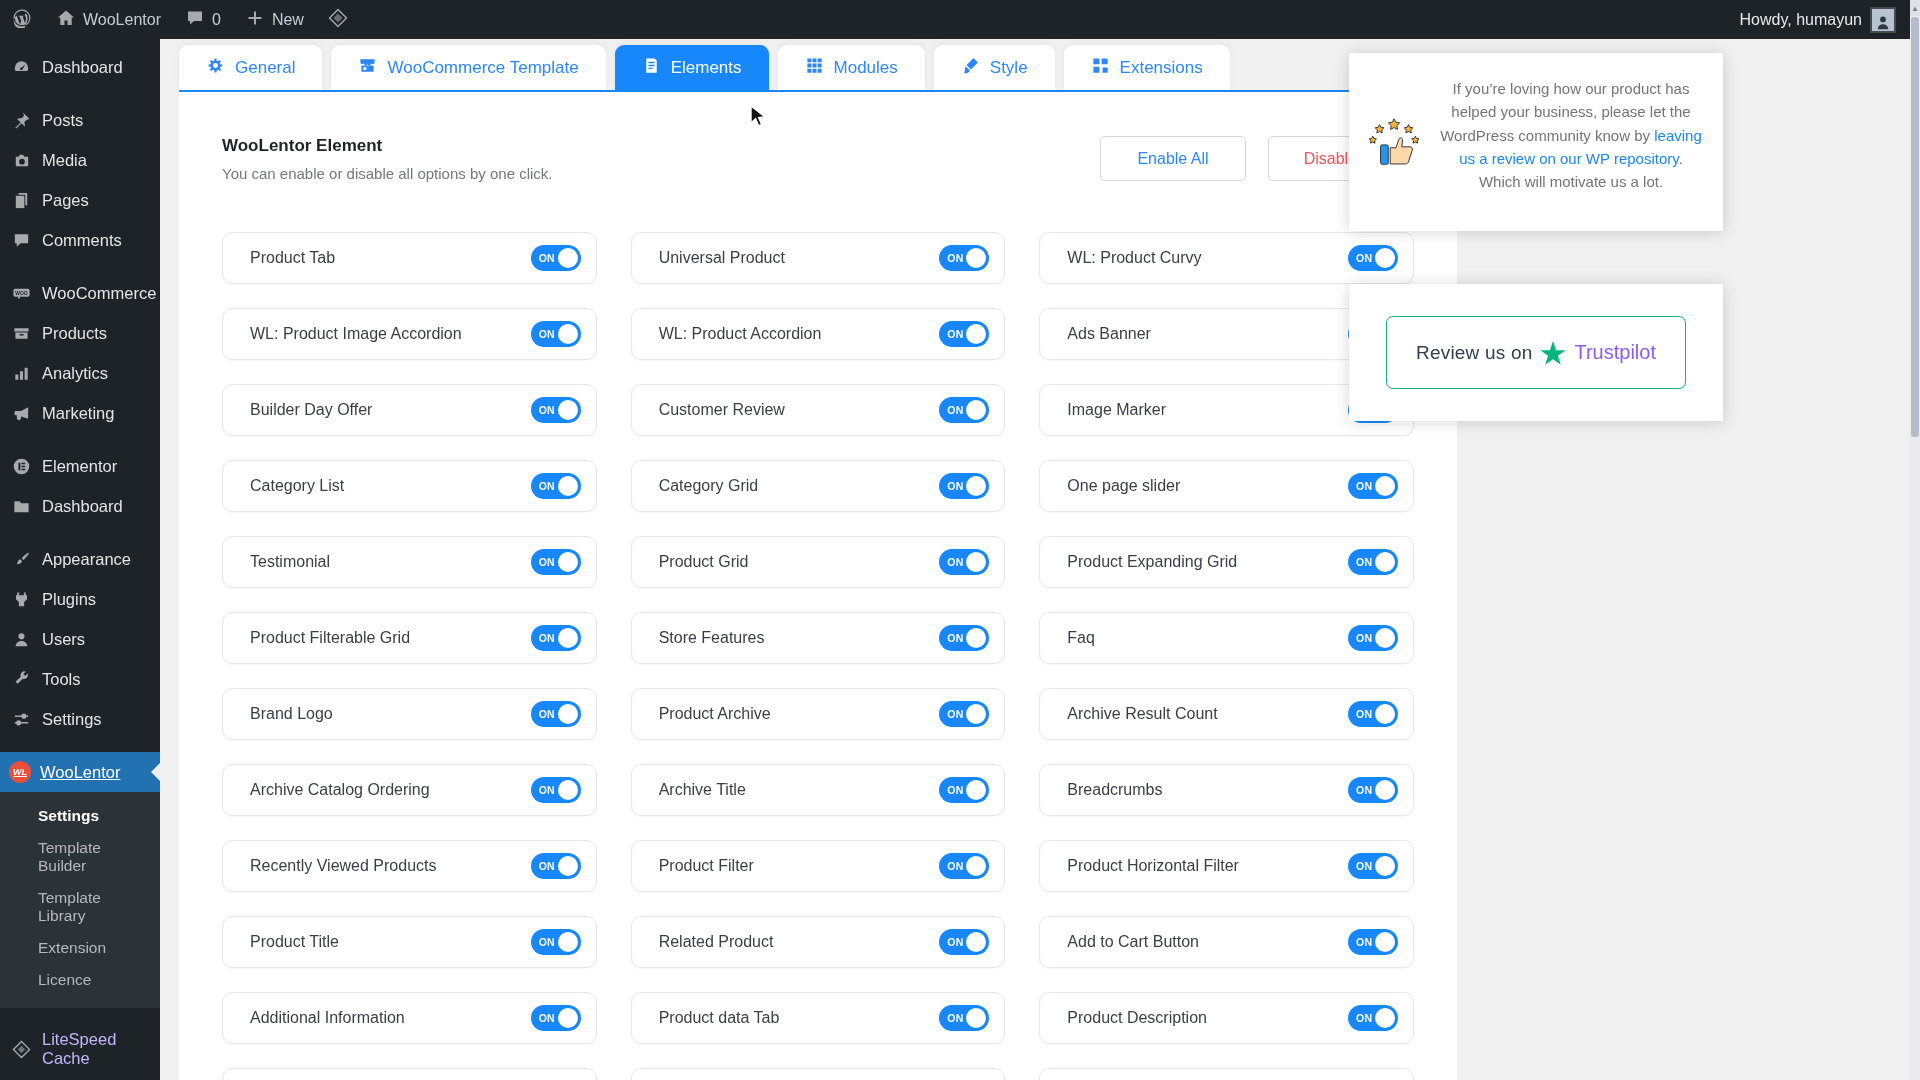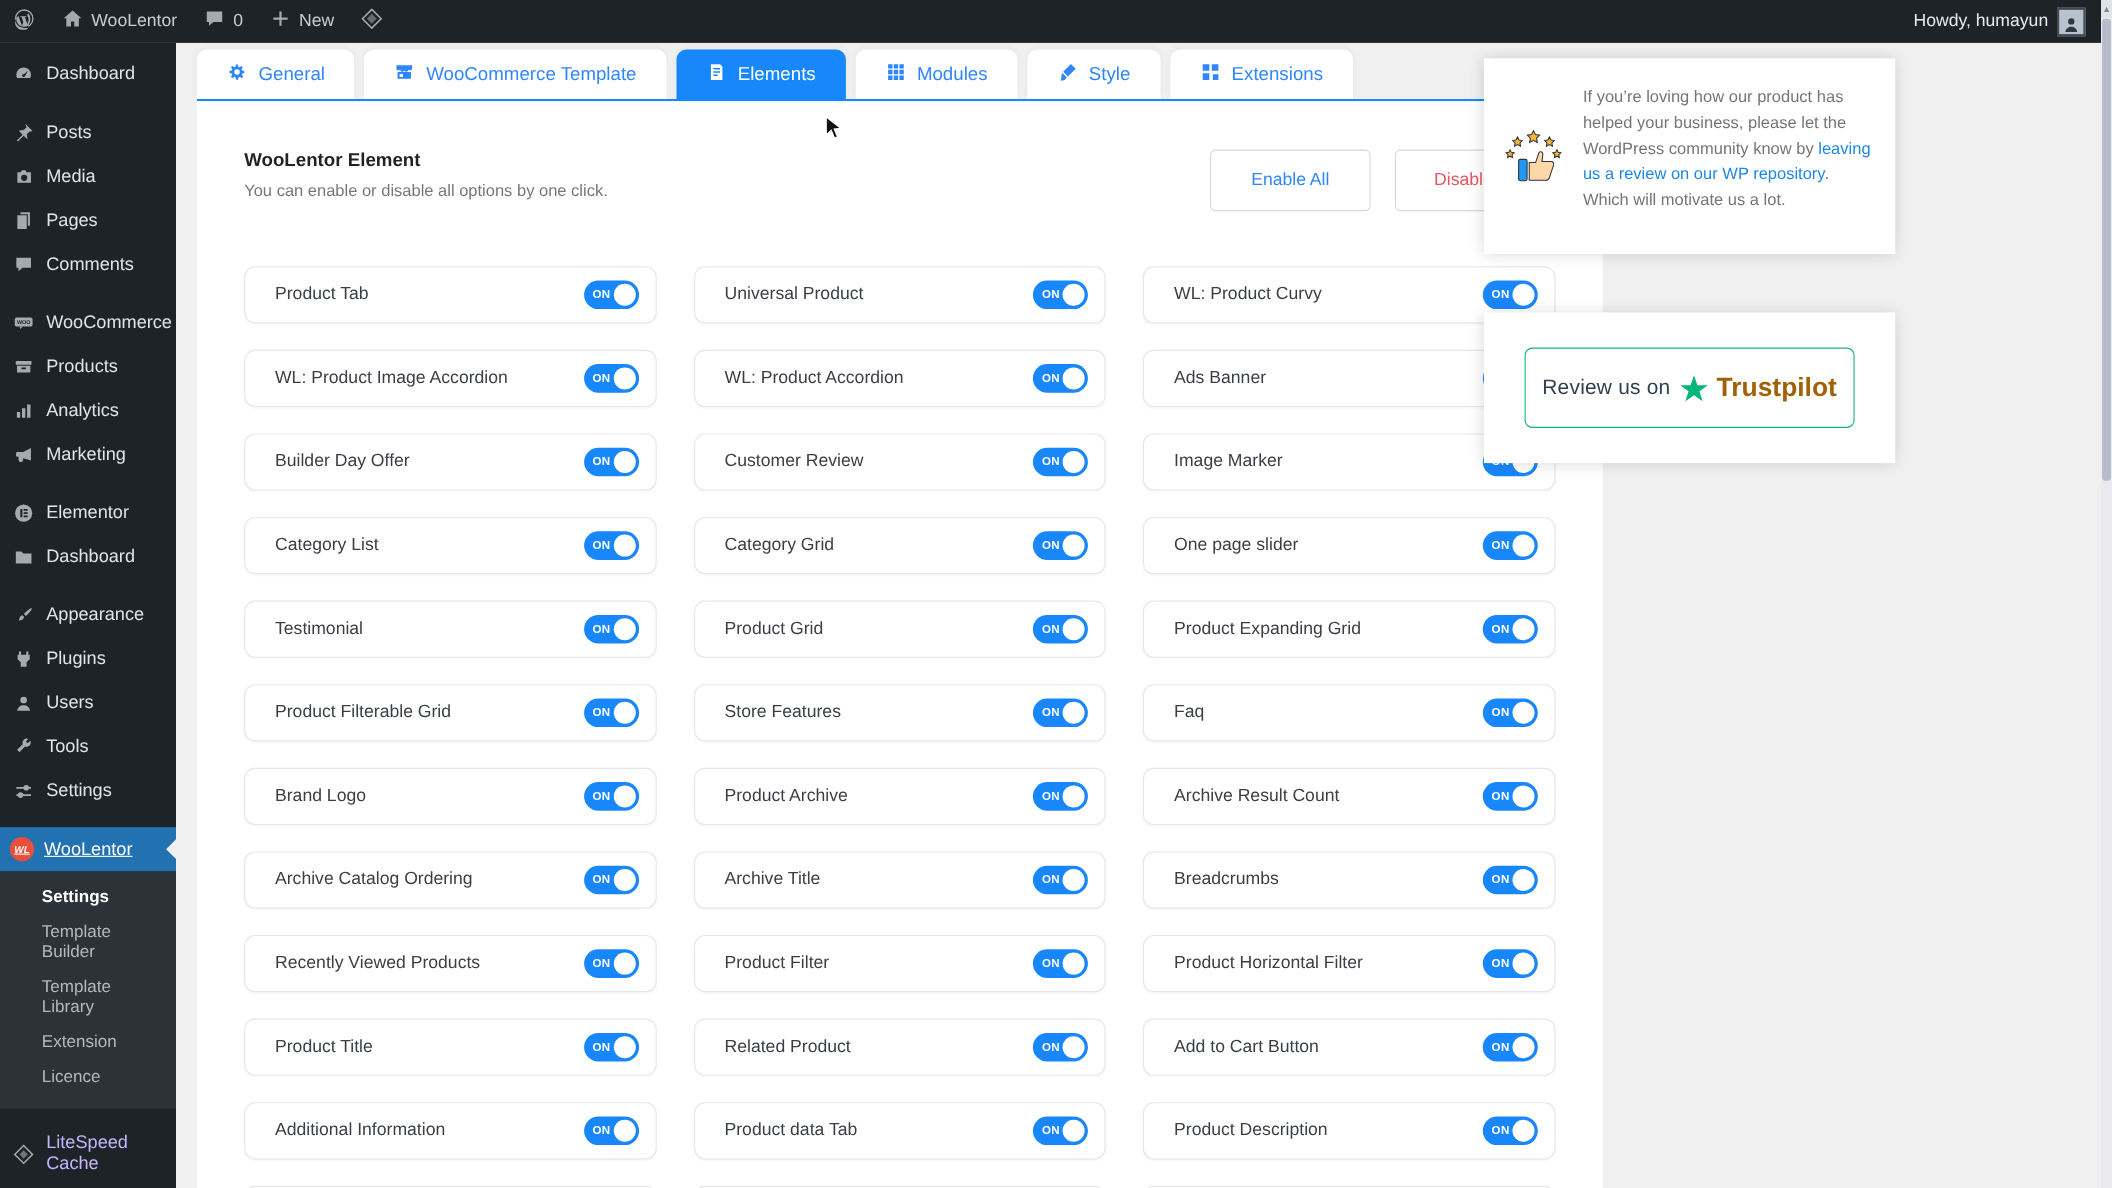--- a/index.html
+++ b/index.html
@@ -45,45 +45,45 @@
     border-radius:9px 9px 0 0; font-size:17px; margin-right:9px; cursor:pointer; box-shadow:0 -2px 6px rgba(0,0,0,.04); }
   .tab.active { background:#1787fb; color:#fff; }
   .tab svg { width:19px; height:19px; fill:currentColor; }
   .tabs-line { position:absolute; left:19px; top:51px; width:1278px; height:2px; background:#1787fb; }
 
   .panel { position:absolute; left:19px; top:53px; width:1278px; height:1010px; background:#fff; padding:44px 43px; }
   .panel-head { display:flex; justify-content:space-between; align-items:flex-start; }
   .panel-title { font-size:17px; font-weight:bold; color:#1d2327; }
   .panel-sub { margin-top:9px; font-size:15px; color:#74787d; }
   .head-buttons { display:flex; gap:22px; }
-  .btn { min-width:146px; height:56px; background:#fff; border:1px solid #d4d7dc; border-radius:5px;
+  .btn { min-width:146px; height:45px; background:#fff; border:1px solid #d4d7dc; border-radius:5px;
     font-size:16px; display:flex; align-items:center; justify-content:center; cursor:pointer; font-family:inherit; }
   .btn.enable { color:#2e86fb; }
   .btn.disable { color:#e5575d; }
 
   .cards { display:grid; grid-template-columns:repeat(3, 1fr); column-gap:34px; row-gap:24px; margin-top:50px; grid-auto-rows:52px; }
   .card { background:#fff; border:1px solid #e6e7ea; border-radius:10px; display:flex; align-items:center;
     justify-content:space-between; padding:0 15px 0 27px; box-shadow:0 1px 2px rgba(0,0,0,.03); }
   .card-label { font-size:16px; color:#3a3f45; }
   .toggle { position:relative; width:50px; height:26px; border-radius:13px; background:#1787fb; cursor:pointer; flex:0 0 50px; }
   .toggle .on-txt { position:absolute; left:8px; top:7px; font-size:10.5px; font-weight:bold; color:#fff; letter-spacing:.3px; }
   .toggle .knob { position:absolute; right:3px; top:3px; width:20px; height:20px; border-radius:50%; background:#fff; }
 
   
   .aside { position:absolute; left:1349px; top:53px; width:374px; }
-  .aside-card { background:#fff; box-shadow:0 1px 14px rgba(0,0,0,.16); }
+  .aside-card { background:#fff; box-shadow:0 1px 14px rgba(0,0,0,.16);text-align:center; }
   .review-card { padding:24px 20px 24px 18px; display:flex; gap:14px; min-height:178px; }
   .review-icon { flex:0 0 58px; display:flex; align-items:center; justify-content:center; }
   .review-text { font-size:15px; line-height:1.55; color:#757575; }
   .review-text a { color:#1e87e5; text-decoration:none; cursor:pointer; }
   .tp-card { margin-top:53px; height:137px; display:flex; align-items:center; justify-content:center; }
   .tp-box { width:300px; height:73px; border:1px solid #16b280; border-radius:7px; display:flex; align-items:center; justify-content:center; gap:8px; cursor:pointer; }
   .tp-prefix { font-size:19px; color:#2f3f4f; font-weight:500; letter-spacing:.2px; }
   .tp-star svg { width:26px; height:26px; fill:#00b67a; display:block; }
-  .tp-brand { font-size:24px; color:#a16207; font-weight:700; }
+  .tp-brand { font-size:20px; color:#8b5cf6; font-weight:400; }
 
   
   .cursor { position:absolute; left:588px; top:66px; z-index:99; pointer-events:none; }
 </style>
 </head>
 <body>
 
 <div class="adminbar">
   <div class="ab-item">
     <span><svg viewBox="0 0 20 20">

